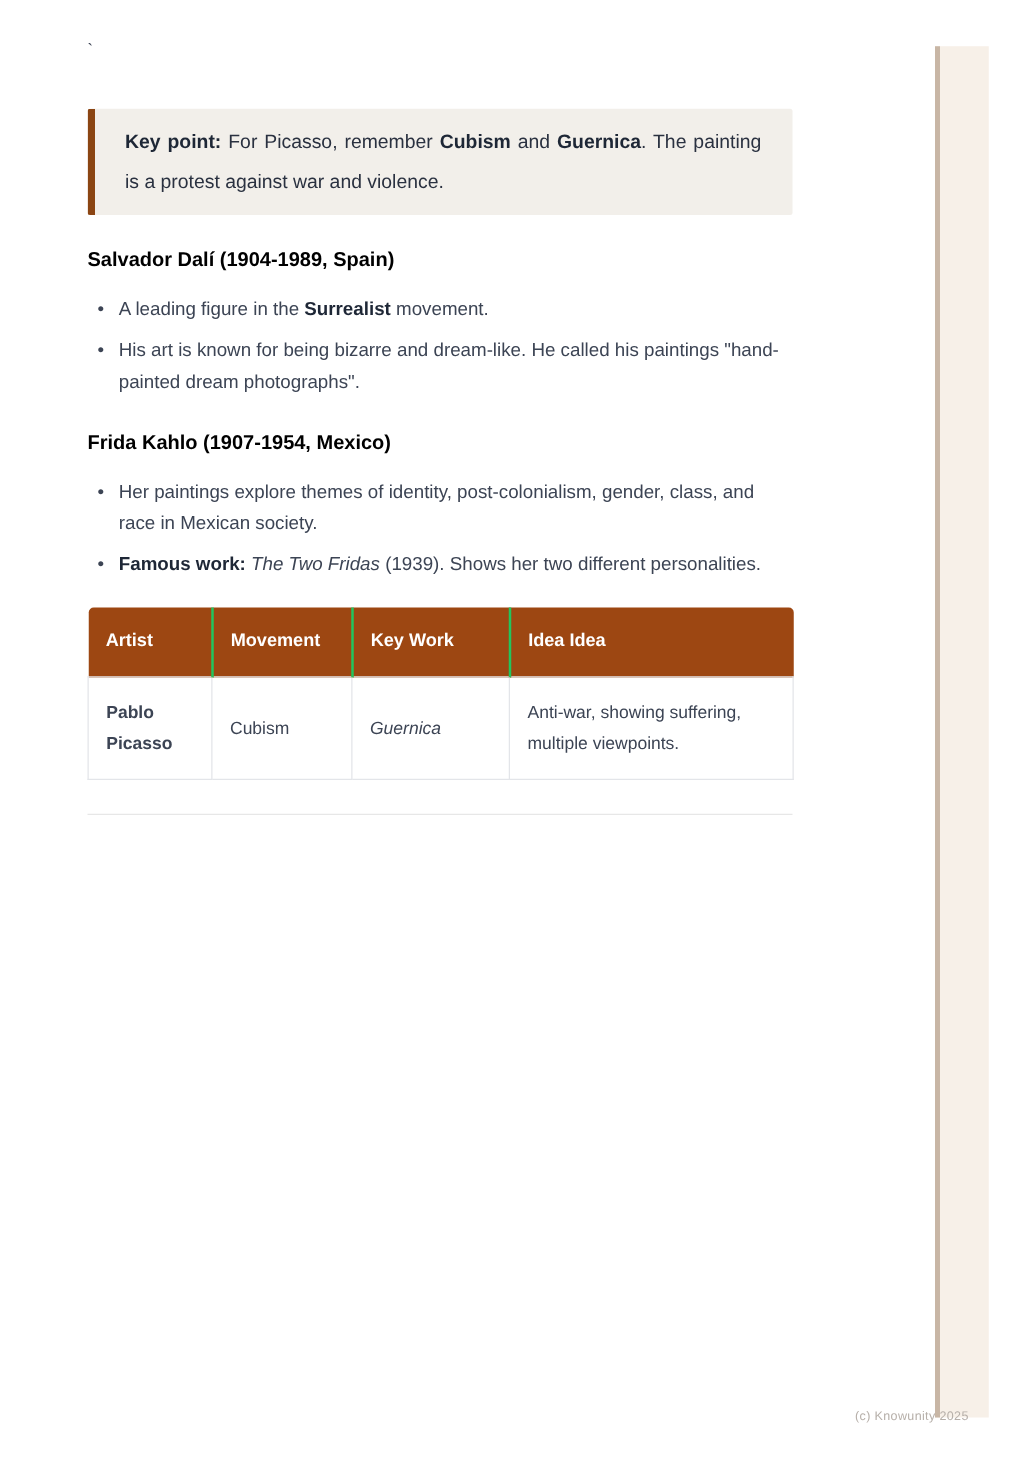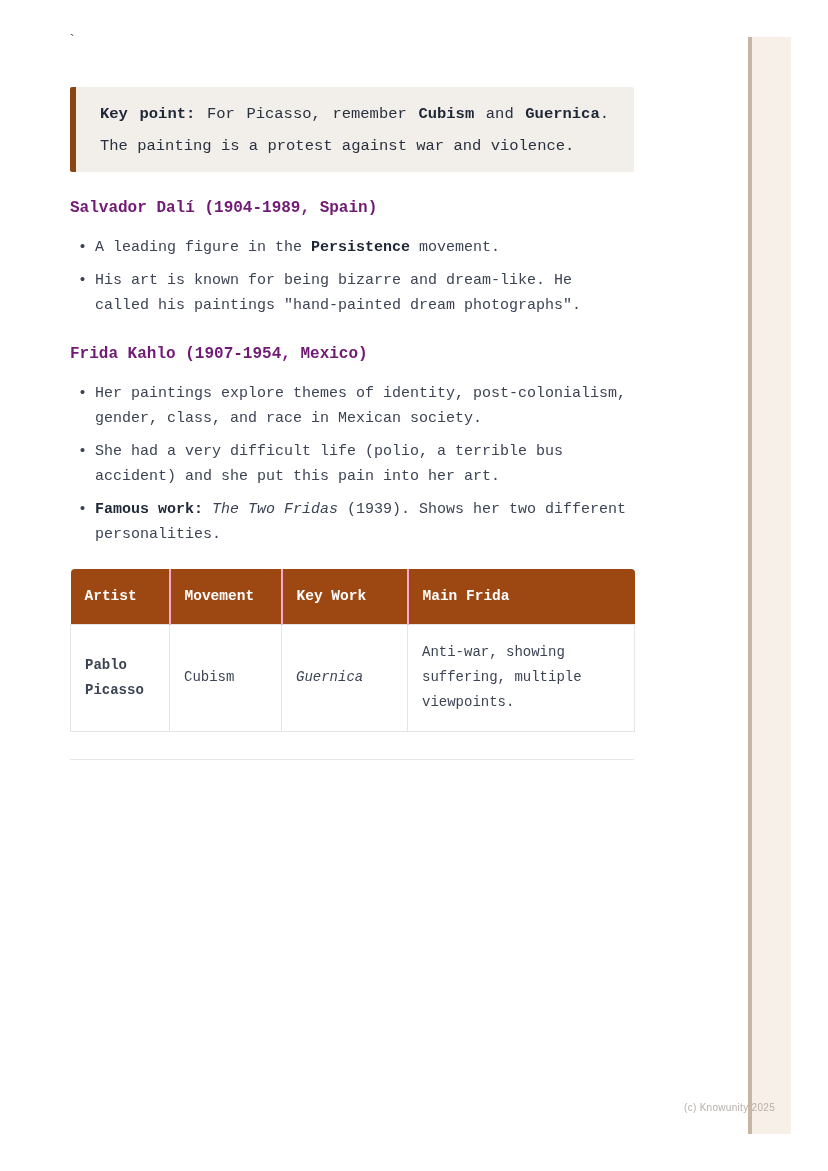--- a/index.html
+++ b/index.html
@@ -16,21 +16,21 @@
   .stripe {
     position:absolute; left:748px; top:37px;
     width:39px; height:1097px;
     background:#f7f0e8;
     border-left:4px solid #c8b6a5;
     z-index:1;
   }
 
   .content {
     position:absolute; left:70px; top:0;
-    width:564px; z-index:2;font-family:Liberation Mono, monospace;
+    width:564px; z-index:2;
   }
 
   .stray {
     position:absolute; left:70px; top:32px;
     font-size:13px; color:#3c4454;
   }
 
   
   .callout {
     margin-top:87px;
@@ -43,21 +43,21 @@
     color:#2a3140;
     box-sizing:border-box;
   }
 
   .b { font-weight:700; color:#1e2736; }
   .i { font-style:italic; }
 
   h3.section-heading {
     margin:27px 0 0 0;
     font-size:16px; line-height:19px;
-    font-weight:700; color:#701a75;
+    font-weight:700; color:#000000;
   }
 
   ul.bullets {
     list-style:none;
     margin:17px 0 0 0; padding:0;
   }
   ul.bullets li {
     position:relative;
     padding-left:25px;
     font-size:15px; line-height:25px;
@@ -78,21 +78,21 @@
     font-size:14px; line-height:25px;
     table-layout:fixed;
   }
   table.notes-table th {
     background:#9d4712;
     color:#ffffff;
     font-weight:700;
     font-size:14.5px;
     text-align:left;
     padding:15px 14px;
-    border-right:2px solid #f9a8d4;
+    border-right:2px solid #22c55e;
   }
   table.notes-table th:last-child { border-right:none; }
   table.notes-table th:first-child { border-top-left-radius:4px; }
   table.notes-table th:last-child  { border-top-right-radius:4px; }
   table.notes-table td {
     padding:15px 14px 16px 14px;
     border:1px solid #e3e5e9;
     vertical-align:middle;
     color:#3c4454;
     word-wrap:break-word;
@@ -101,21 +101,21 @@
   td.cell-artist { font-weight:700; color:#1e2736; }
   td.cell-keywork { font-style:italic; }
 
   hr.end-rule {
     border:none;
     border-top:1px solid #e7e7e7;
     margin:27px 0 0 0;
   }
 
   .footer-credit {
-    position:absolute; left:684px; top:1102px;
+    position:absolute; left:684px; top:1128px;
     font-size:10px; letter-spacing:0.3px;
     color:#b6afa9;
     z-index:5;
     white-space:nowrap;
   }
 </style>
 </head>
 <body>
 
 <div class="stripe"></div>
@@ -123,44 +123,43 @@
 <span class="stray">`</span>
 
 <div class="content">
 
   <div class="callout">
     <span><span class="b">Key point:</span><span> For Picasso, remember </span><span class="b">Cubism</span><span> and </span><span class="b">Guernica</span><span>. The painting is a protest against war and violence.</span></span>
   </div>
 
   <h3 class="section-heading">Salvador Dalí (1904-1989, Spain)</h3>
   <ul class="bullets">
-      <li><span>A leading figure in the </span><span class="b">Persistence</span><span> movement.</span></li>
+      <li><span>A leading figure in the </span><span class="b">Surrealist</span><span> movement.</span></li>
       <li><span>His art is known for being bizarre and dream-like. He called his paintings "hand-painted dream photographs".</span></li>
     </ul>
 
   <h3 class="section-heading">Frida Kahlo (1907-1954, Mexico)</h3>
   <ul class="bullets">
       <li><span>Her paintings explore themes of identity, post-colonialism, gender, class, and race in Mexican society.</span></li>
-      <li><span>She had a very difficult life (polio, a terrible bus accident) and she put this pain into her art.</span></li>
       <li><span class="b">Famous work:</span><span> </span><span class="i">The Two Fridas</span><span> (1939). Shows her two different personalities.</span></li>
     </ul>
 
   <table class="notes-table">
     <colgroup>
       <col style="width:99px">
         <col style="width:112px">
         <col style="width:126px">
         <col style="width:227px">
     </colgroup>
     <thead>
       <tr>
         <th>Artist</th>
         <th>Movement</th>
         <th>Key Work</th>
-        <th>Main Frida</th>
+        <th>Idea Idea</th>
       </tr>
     </thead>
     <tbody>
         <tr>
           <td class="cell-artist">Pablo Picasso</td>
           <td class="cell-movement">Cubism</td>
           <td class="cell-keywork">Guernica</td>
           <td class="cell-mainidea">Anti-war, showing suffering, multiple viewpoints.</td>
         </tr>
       </tbody>

